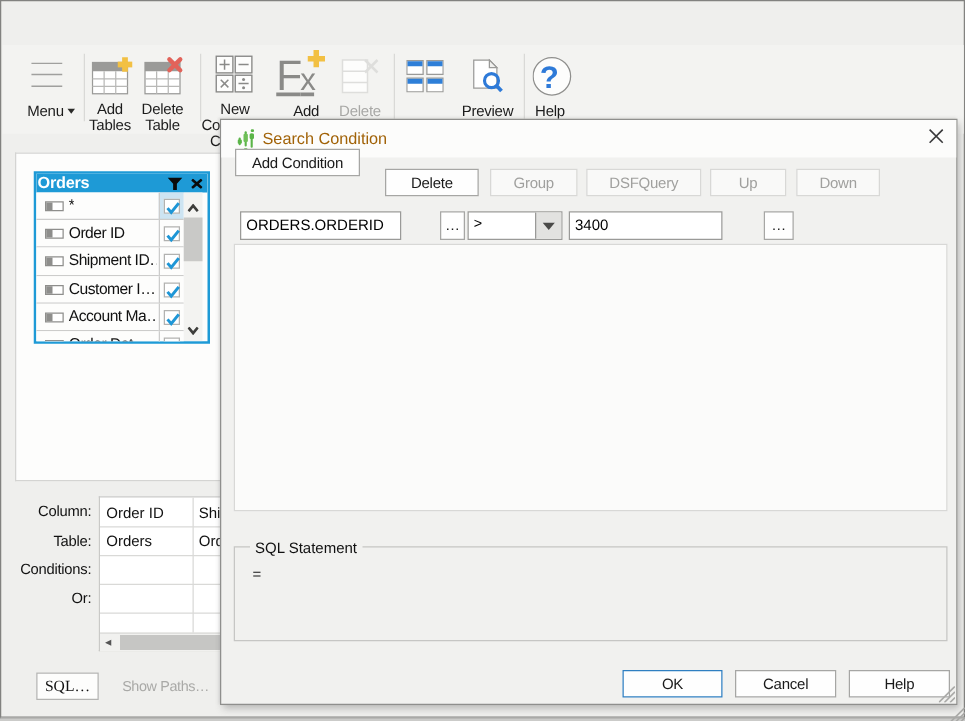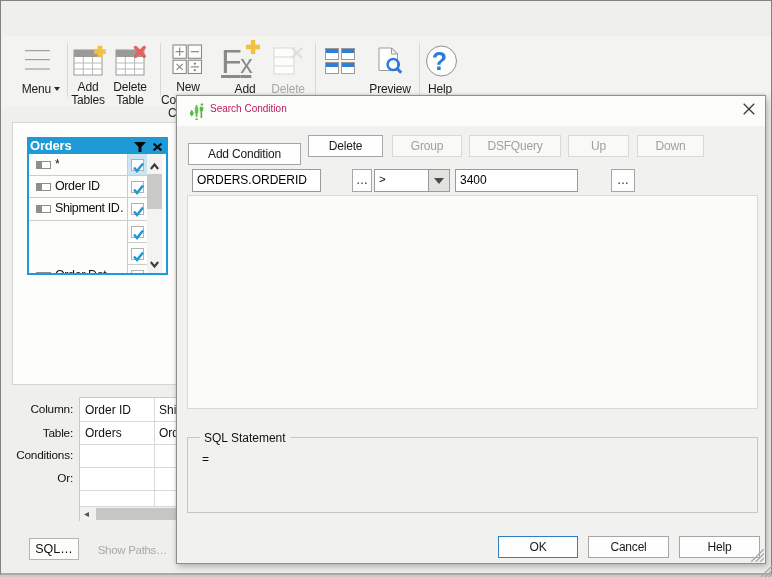--- a/index.html
+++ b/index.html
@@ -30,27 +30,27 @@
   .ochk { position:absolute; left:98px; width:20px; height:22.2px; border-bottom:1px solid #cccccb; border-left:1px solid #cccccb; background:#fdfdfc; }
   .chk { position:absolute; left:3px; top:5px; width:13px; height:12px; background:#fff; border:1px solid #b2b2b0; }
   .oscroll { position:absolute; left:118px; top:15px; width:15px; bottom:0; background:#f3f3f1; }
   
   .glabel { position:absolute; font-size:11.8px; letter-spacing:-0.2px; color:#111; text-align:right; width:60px; }
   .grid { position:absolute; left:78px; top:396px; width:98px; height:124px; border:1px solid #c9c9c7; border-right:none; background:#fff; }
   .gridcell { position:absolute; font-size:12px; color:#111; }
   .gline-h { position:absolute; left:0; width:100%; height:1px; background:#d9d9d7; }
   .gline-v { position:absolute; top:0; height:100%; width:1px; background:#d9d9d7; }
   
-  .sqlbtn { position:absolute; left:28px; top:537px; width:50px; height:22px; background:#fdfdfc; border:1px solid #b4b4b2; font-size:12.5px; color:#111; text-align:center; line-height:20px; }
+  .sqlbtn { position:absolute; left:28px; top:537px; width:50px; height:22px; background:#fdfdfc; border:1px solid #b4b4b2; font-size:12.5px; color:#111; text-align:center; line-height:20px;font-family:Liberation Serif, serif; }
   .showpaths { position:absolute; left:90px; top:543px; width:83px; font-size:11.5px; letter-spacing:-0.3px; color:#a9a9a7; text-align:center; }
   
   
   .dlg { position:absolute; left:175px; top:94px; width:590px; height:469px; background:#f1f1ef; border:1px solid #8f8f8d; box-shadow:2px 3px 6px rgba(110,110,110,0.45), -1px -1px 2px rgba(150,150,150,0.25); }
   .dlg-title { position:absolute; left:0; top:0; width:100%; height:30px; background:#fcfcfb; }
-  .dlg-title-text { position:absolute; left:33px; top:7px; font-size:10px; color:#be185d; }
+  .dlg-title-text { position:absolute; left:33px; top:7px; font-size:13px; color:#a16207; }
   .dbtn { position:absolute; height:22px; background:#fefefe; border:1px solid #a6a6a4; font-size:12px; letter-spacing:-0.2px; color:#1a1a1a; text-align:center; line-height:20px; }
   .dbtn.dis { border-color:#d8d8d6; color:#a0a09e; background:#f9f9f8; }
   .dinput { position:absolute; height:23px; background:#fff; border:1px solid #9a9a98; font-size:12px; color:#000; line-height:21px; padding-left:4px; }
   .dddl { position:absolute; height:23px; background:#fff; border:1px solid #9a9a98; }
   .white-area { position:absolute; left:10px; top:99px; width:571px; height:214px; background:#fbfbfa; border:1px solid #d8d8d6; }
   .sqlgroup { position:absolute; left:10px; top:341px; width:571px; height:76px; border:1px solid #c6c6c4;text-decoration:underline; }
   .sqlgroup-label { position:absolute; left:12px; top:-7px; background:#f1f1ef; padding:0 4px; font-size:12px; color:#111; }
   .okbtn { border:1px solid #2f7fc1; }
 </style>
 </head>
@@ -192,20 +192,28 @@
         <div class="cicon"></div>
         <div class="lbl">*</div>
       </div>
     <div class="orow" style="top:37.2px">
         <div class="cicon"></div>
         <div class="lbl">Order ID</div>
       </div>
     <div class="orow" style="top:59.4px">
         <div class="cicon"></div>
         <div class="lbl">Shipment ID…</div>
+      </div>
+    <div class="orow" style="top:81.6px">
+        <div class="cicon"></div>
+        <div class="lbl">Customer I…</div>
+      </div>
+    <div class="orow" style="top:103.8px">
+        <div class="cicon"></div>
+        <div class="lbl">Account Ma…</div>
       </div>
     <div class="orow" style="top:126px">
         <div class="cicon"></div>
         <div class="lbl">Order Dat…</div>
       </div>
 
     <div class="ochk" style="top:15px;background:#cde4f2">
         <div class="chk"><svg width="13" height="12" viewBox="0 0 13 12">
             <path d="M2 5.5 l3 3.5 l6-7.5" fill="none" stroke="#1e96d6" stroke-width="2.4"></path>
           </svg></div>
@@ -283,21 +291,21 @@
       </svg>
       <div class="dlg-title-text">Search Condition</div>
       <svg class="abs" style="left:566px;top:7px" width="12" height="12">
           <g stroke="#39393b" stroke-width="1.3">
             <line x1="0.7" y1="0.7" x2="11.2" y2="11.2"></line>
             <line x1="11.2" y1="0.7" x2="0.7" y2="11.2"></line>
           </g>
         </svg>
     </div>
 
-    <div class="dbtn" style="left:11px;top:47px;width:113px;">Add Condition</div>
+    <div class="dbtn" style="left:11px;top:23px;width:100px;">Add Condition</div>
     <div class="dbtn" style="left:131px;top:39px;width:75px;">Delete</div>
     <div class="dbtn dis" style="left:215px;top:39px;width:70px;">Group</div>
     <div class="dbtn dis" style="left:292px;top:39px;width:92px;">DSFQuery</div>
     <div class="dbtn dis" style="left:391px;top:39px;width:61px;">Up</div>
     <div class="dbtn dis" style="left:460px;top:39px;width:67px;">Down</div>
 
     <div class="dinput" style="left:15px;top:73px;width:129px;">ORDERS.ORDERID</div>
     <div class="dbtn" style="left:175px;top:73px;width:20px;height:23px;">…</div>
     <div class="dddl" style="left:197px;top:73px;width:76px;">
       <div class="abs" style="left:4px;top:3px;font-size:11.5px;">&gt;</div>

